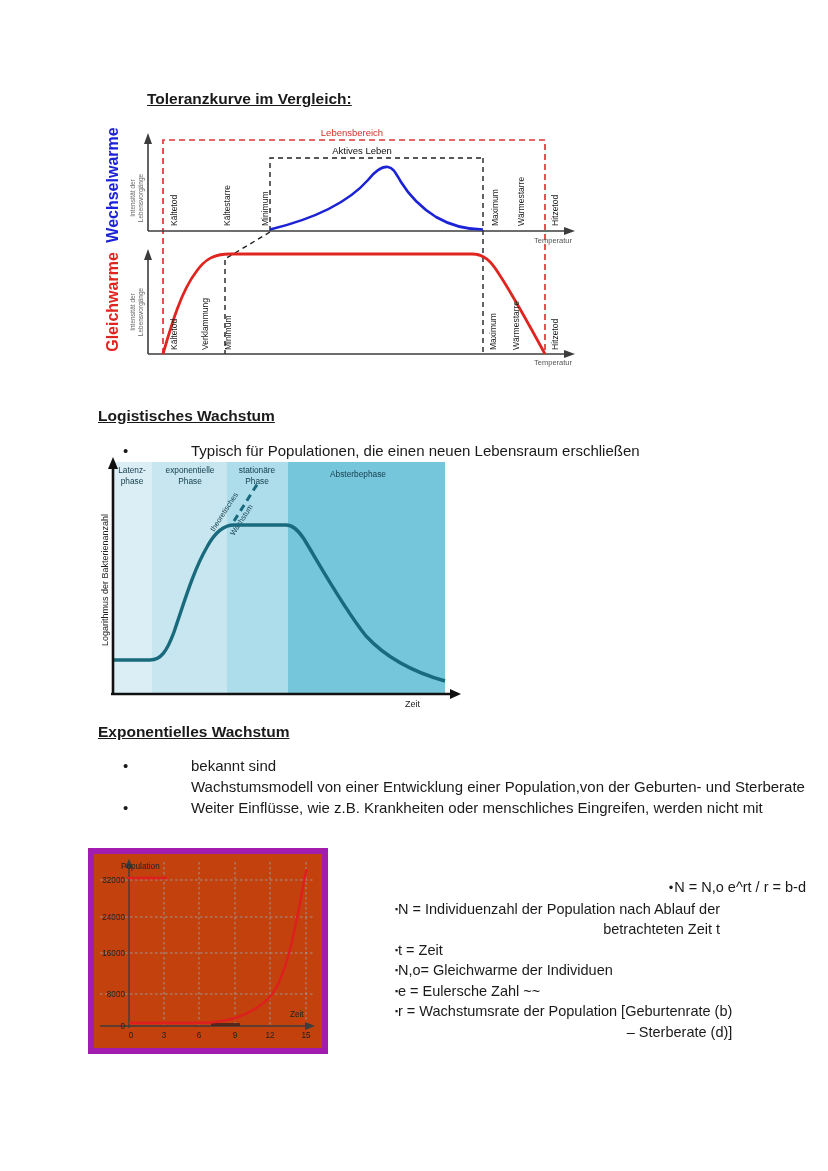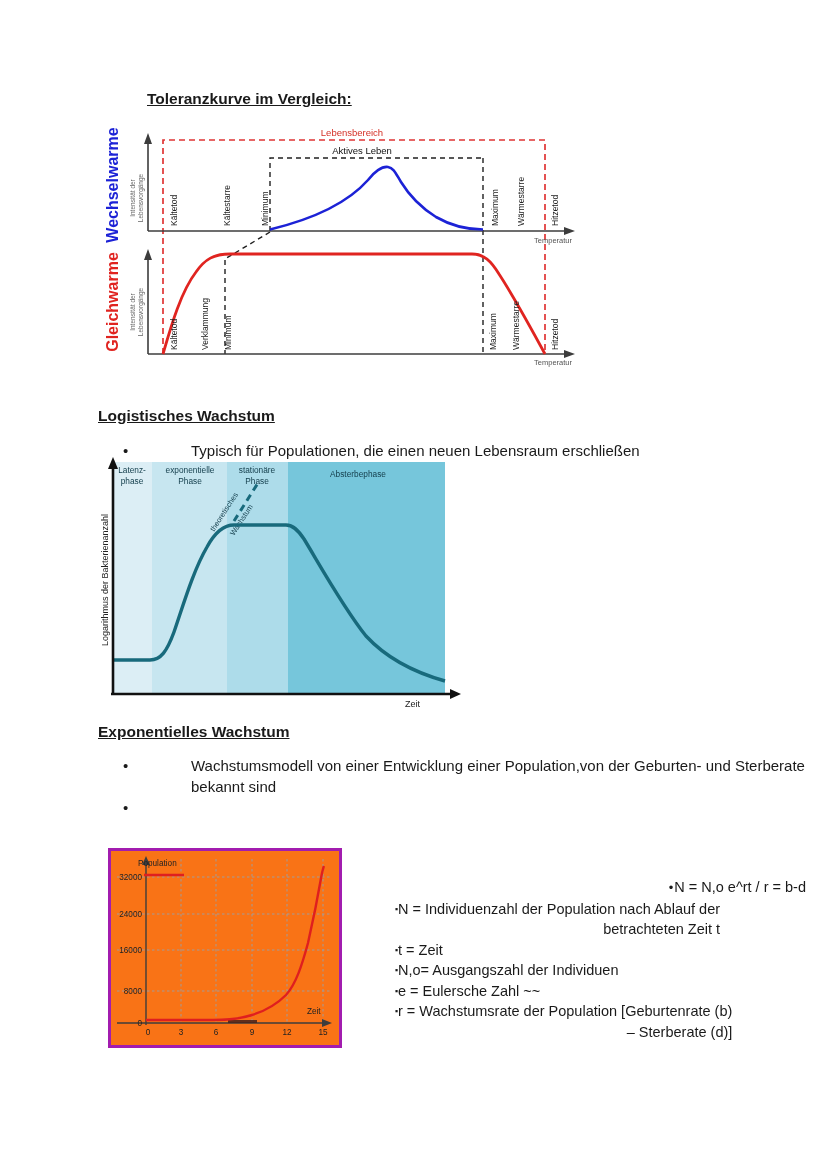--- a/index.html
+++ b/index.html
@@ -128,32 +128,33 @@
     <text x="8" y="125" transform="rotate(-90 8 125)" text-anchor="middle" font-size="9" fill="#222222">Logarithmus der Bakterienanzahl</text>
     <text x="305" y="252" font-size="9" fill="#222222">Zeit</text>
   </svg>
 
   <div class="abs heading" style="left:98px;top:723px;">Exponentielles Wachstum</div>
 
   <div class="abs" style="left:123px;top:756px;width:680px;">
     <div class="brow">
       <span class="dot">•</span>
       <div class="btxt">
+        <div>bekannt sind</div>
         <div>Wachstumsmodell von einer Entwicklung einer Population,von der Geburten- und Sterberate</div>
-        <div>bekannt sind</div>
       </div>
     </div>
     <div class="brow" style="margin-top:1px;">
       <span class="dot">•</span>
       <div class="btxt">
-      </div>
-    </div>
-  </div>
-
-  <div class="abs" style="left:108px;top:848px;width:228px;height:194px;border:3px solid #a21caf;background:#f97316;">
+        <div>Weiter Einflüsse, wie z.B. Krankheiten oder menschliches Eingreifen, werden nicht mit</div>
+      </div>
+    </div>
+  </div>
+
+  <div class="abs" style="left:88px;top:848px;width:228px;height:194px;border:6px solid #a21caf;background:#c2410c;">
     <svg width="228" height="194" viewBox="0 0 228 194">
 
       <g stroke="#9aa0a6" stroke-width="0.9" stroke-dasharray="2.5 2.5">
         <line x1="70" y1="8" x2="70" y2="172"></line>
         <line x1="105" y1="8" x2="105" y2="172"></line>
         <line x1="141" y1="8" x2="141" y2="172"></line>
         <line x1="176" y1="8" x2="176" y2="172"></line>
         <line x1="212" y1="8" x2="212" y2="172"></line>
         <line x1="6" y1="26" x2="219" y2="26"></line>
         <line x1="6" y1="63" x2="219" y2="63"></line>
@@ -206,21 +207,21 @@
     </div>
     <div class="subitem">
       <span class="sq">▪</span>
       <div class="slines">
         <div>t = Zeit</div>
       </div>
     </div>
     <div class="subitem">
       <span class="sq">▪</span>
       <div class="slines">
-        <div>N,o= Ausgangszahl der Individuen</div>
+        <div>N,o= Gleichwarme der Individuen</div>
       </div>
     </div>
     <div class="subitem">
       <span class="sq">▪</span>
       <div class="slines">
         <div>e = Eulersche Zahl ~~</div>
       </div>
     </div>
     <div class="subitem">
       <span class="sq">▪</span>

